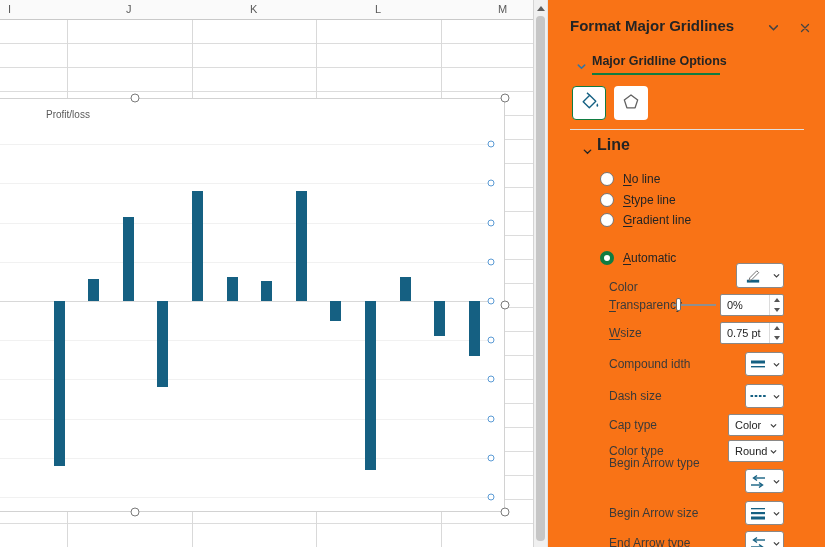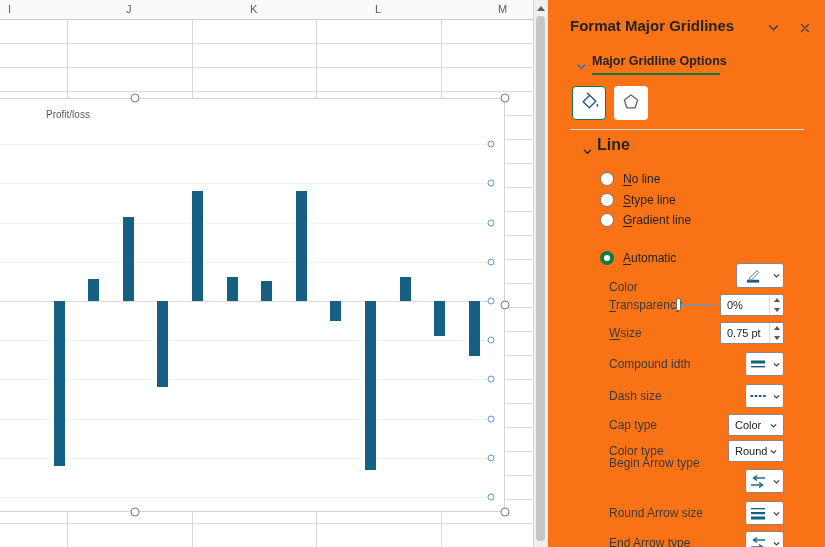--- a/index.html
+++ b/index.html
@@ -307,21 +307,21 @@
             <path d="M10 8.5 L13.5 11 L10 13.5"></path>
         </svg>
       </span>
       <span class="chev">
         <svg width="9" height="9" viewBox="0 0 12 12">
             <path d="M2.5 4.5 L6 8 L9.5 4.5" fill="none" stroke="#404040" stroke-width="1.6"></path>
           </svg>
       </span>
     </button>
 
-    <div class="ctl-label" style="top:506px">Round Arrow size</div>
+    <div class="ctl-label" style="top:506px">Begin Arrow size</div>
     <button class="ddbtn" style="top:501px">
       <span class="icn">
         <svg width="18" height="15" viewBox="0 0 18 15">
             <rect x="2" y="2" width="14" height="1.3" fill="#156082"></rect>
             <rect x="2" y="6" width="14" height="2.2" fill="#156082"></rect>
             <rect x="2" y="10.5" width="14" height="3" fill="#156082"></rect>
           </svg>
       </span>
       <span class="chev">
         <svg width="9" height="9" viewBox="0 0 12 12">

